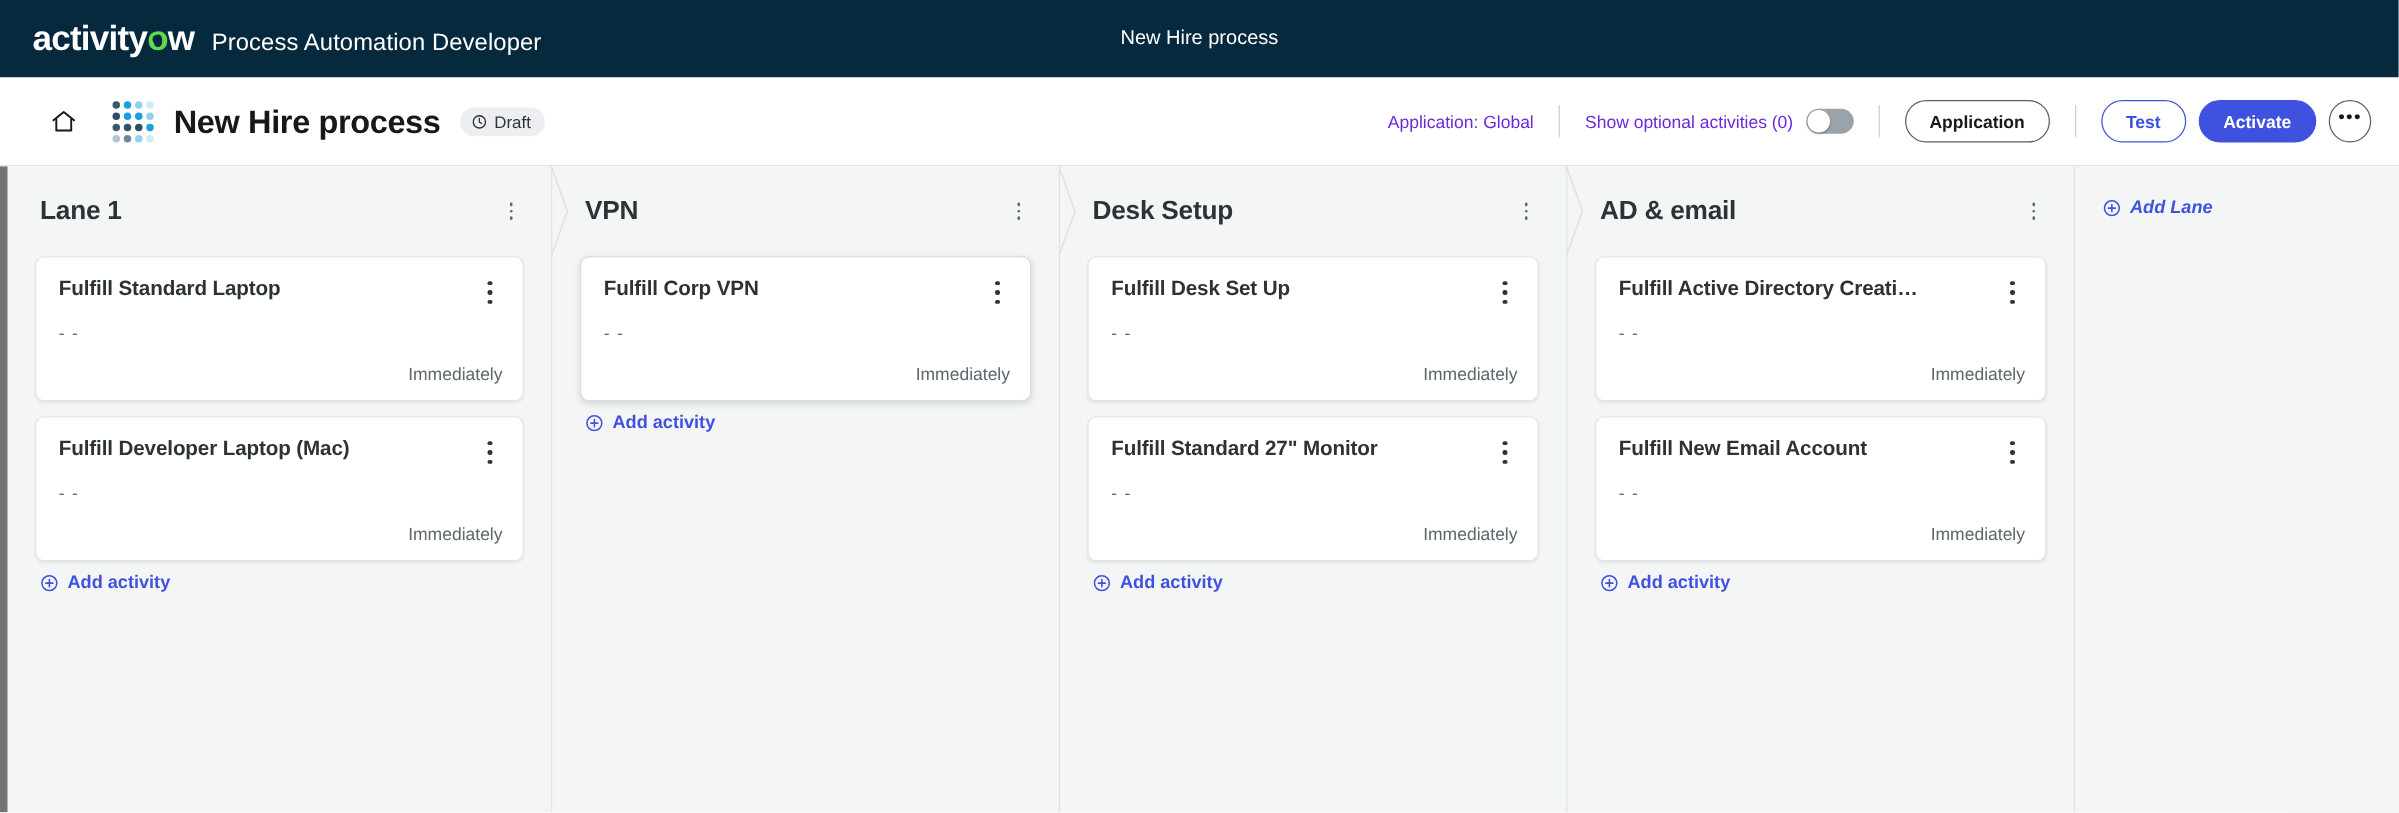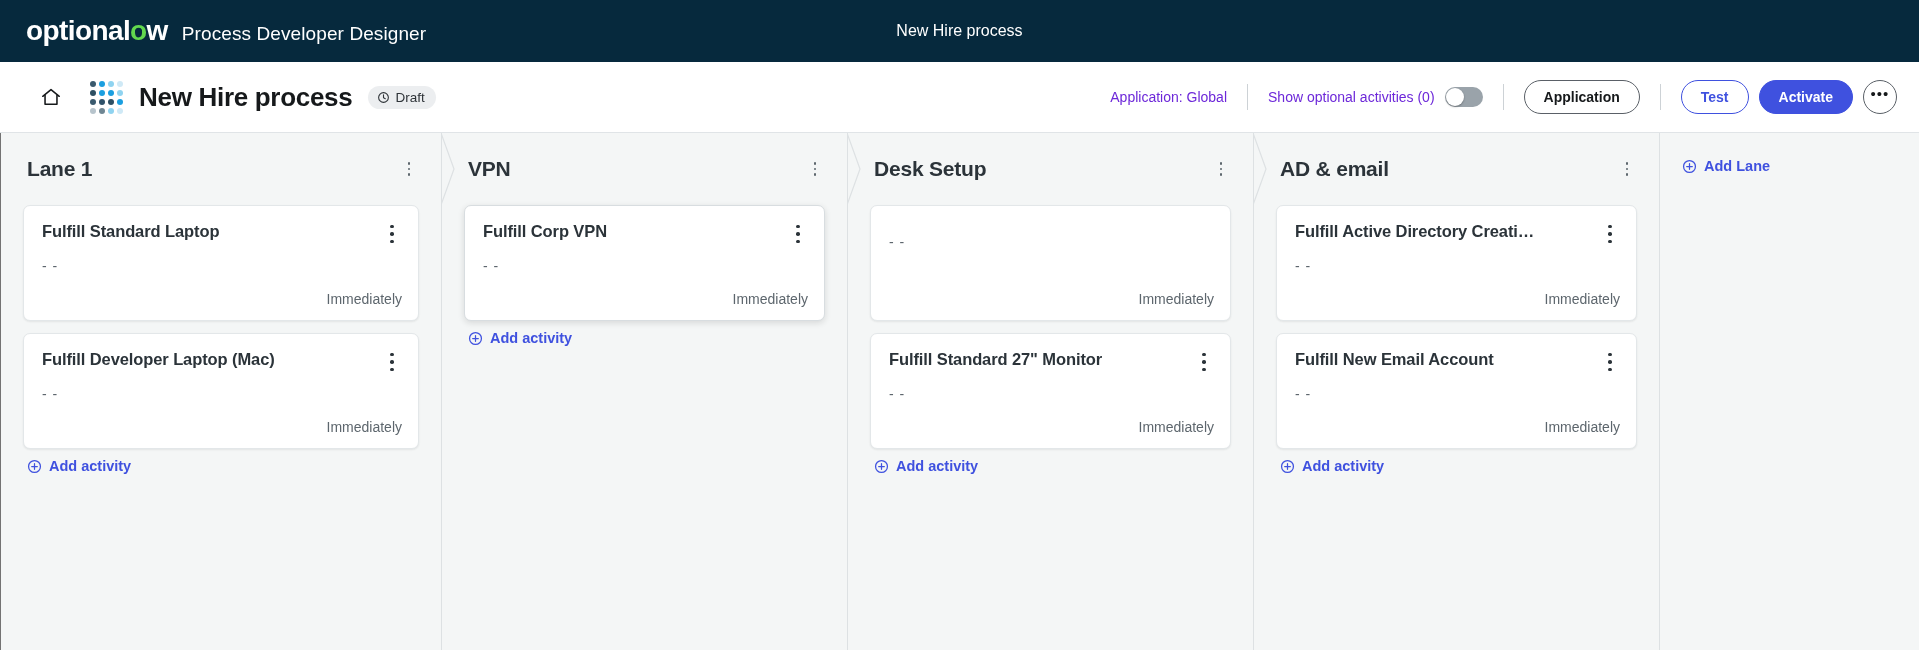--- a/index.html
+++ b/index.html
@@ -176,21 +176,21 @@
   }
   .lane {
     position: relative;
     flex: 0 0 auto;
     background: #f4f6f6;
     border-right: 1px solid #dde1e3;
     padding: 0 22px;
     display: flex;
     flex-direction: column;
   }
-  .lane:first-child { border-left: 1px solid #737373; }
+  .lane:first-child { border-left: 6px solid #737373; }
 
   
   .lane .chev {
     position: absolute;
     left: -1px; top: 0;
     width: 14px; height: 72px;
     pointer-events: none;
   }
 
   .lane-head {
@@ -271,41 +271,42 @@
     cursor: pointer;
     width: fit-content;
   }
   .plus-ic { width: 15px; height: 15px; display: block; flex-shrink: 0; }
 
   .addlane-col {
     flex: 1 1 auto;
     background: #f4f6f6;
     position: relative;
     min-width: 120px;
+    font-style: italic;
   }
   .add-lane {
     position: absolute;
     left: 22px;
     top: 25px;
     display: flex;
     align-items: center;
     gap: 7px;
     color: #3f51df;
     font-size: 14.5px;
     font-weight: 700;
     cursor: pointer;
   }
 </style>
 </head>
 <body>
 
 <div class="topnav">
   <div class="brand-wrap">
-    <div class="brand-logo"><span>optional</span><span class="o-green">o</span><span>w</span></div>
-    <div class="brand-sub">Process Developer Designer</div>
+    <div class="brand-logo"><span>activity</span><span class="o-green">o</span><span>w</span></div>
+    <div class="brand-sub">Process Automation Developer</div>
   </div>
   <div class="topnav-center">
     <span>New Hire process</span>
   </div>
 </div>
 
 <div class="toolbar">
 
   <div class="home-icon">
     <svg width="22" height="22" viewBox="0 0 24 24" fill="none" stroke="#16191b" stroke-width="1.7" stroke-linecap="round" stroke-linejoin="round">
@@ -452,20 +453,28 @@
       <div class="lane-head">
         <span class="lane-title">Desk Setup</span>
         <span class="kebab">
           <i></i>
           <i></i>
           <i></i>
         </span>
       </div>
       <div class="cards">
         <div class="card">
+          <div class="card-top">
+            <span class="card-title">Fulfill Desk Set Up</span>
+            <span class="kebab card-kebab">
+              <i></i>
+              <i></i>
+              <i></i>
+            </span>
+          </div>
           <div class="card-sub">- -</div>
           <div class="card-timing">Immediately</div>
         </div>
         <div class="card">
           <div class="card-top">
             <span class="card-title">Fulfill Standard 27" Monitor</span>
             <span class="kebab card-kebab">
               <i></i>
               <i></i>
               <i></i>

